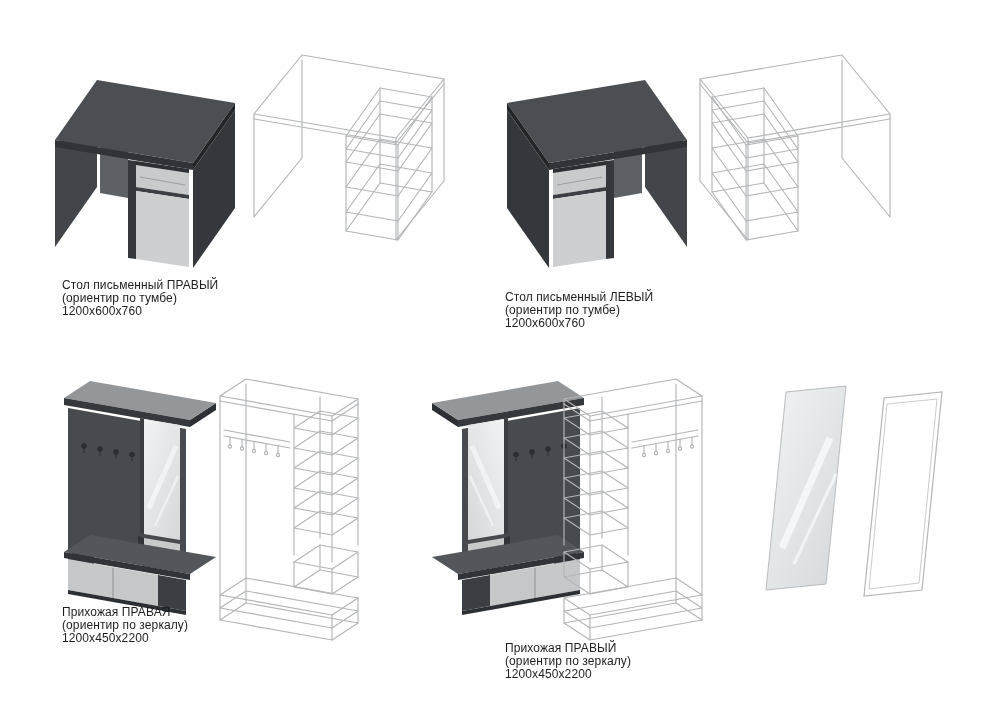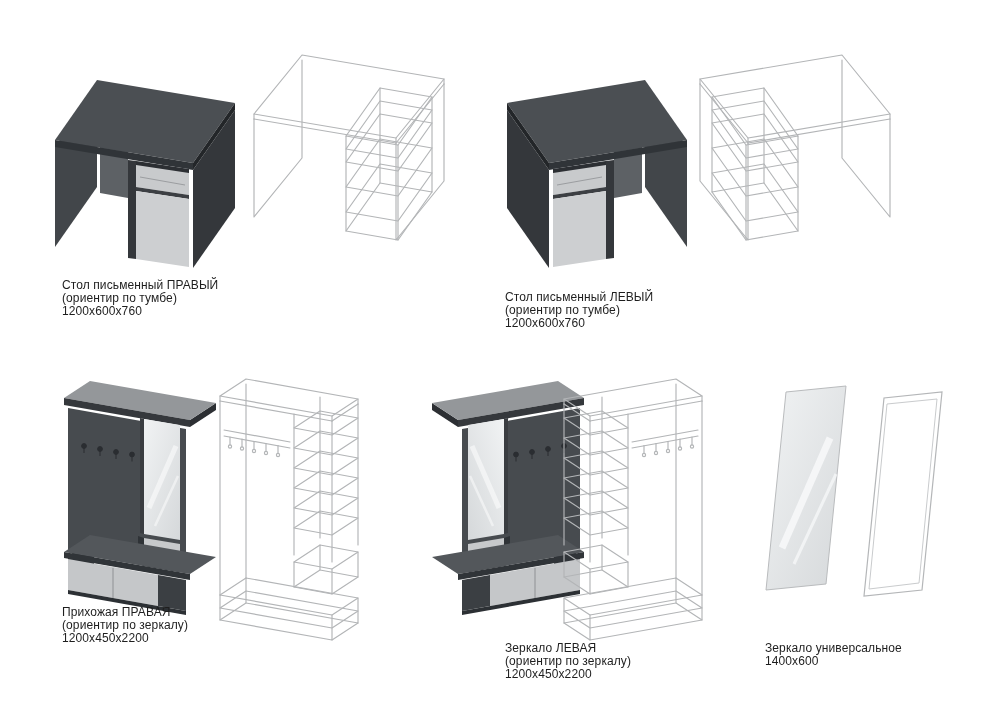--- a/index.html
+++ b/index.html
@@ -196,26 +196,22 @@
     <div>1200x450x2200</div>
   </div>
 
   <svg class="drawing" style="left:420px;top:348px" width="170" height="300" viewBox="0 0 170 300">
     <use href="#hall-solid" transform="translate(176,0) scale(-1,1)"></use>
   </svg>
   <svg class="drawing" style="left:556px;top:350px" width="160" height="300" viewBox="0 0 160 300">
     <use href="#hall-wire" transform="translate(154,0) scale(-1,1)"></use>
   </svg>
   <div class="label" style="left:505px;top:642px">
-    <div>Зеркало ЛЕВАЯ</div>
+    <div>Прихожая ПРАВЫЙ</div>
     <div>(ориентир по зеркалу)</div>
     <div>1200x450x2200</div>
   </div>
 
   <svg class="drawing" style="left:756px;top:378px" width="190" height="230" viewBox="0 0 190 230">
     <use href="#mirror-pair"></use>
   </svg>
-  <div class="label" style="left:765px;top:642px">
-    <div>Зеркало универсальное</div>
-    <div>1400x600</div>
-  </div>
 
 </div>
 
 </body></html>

